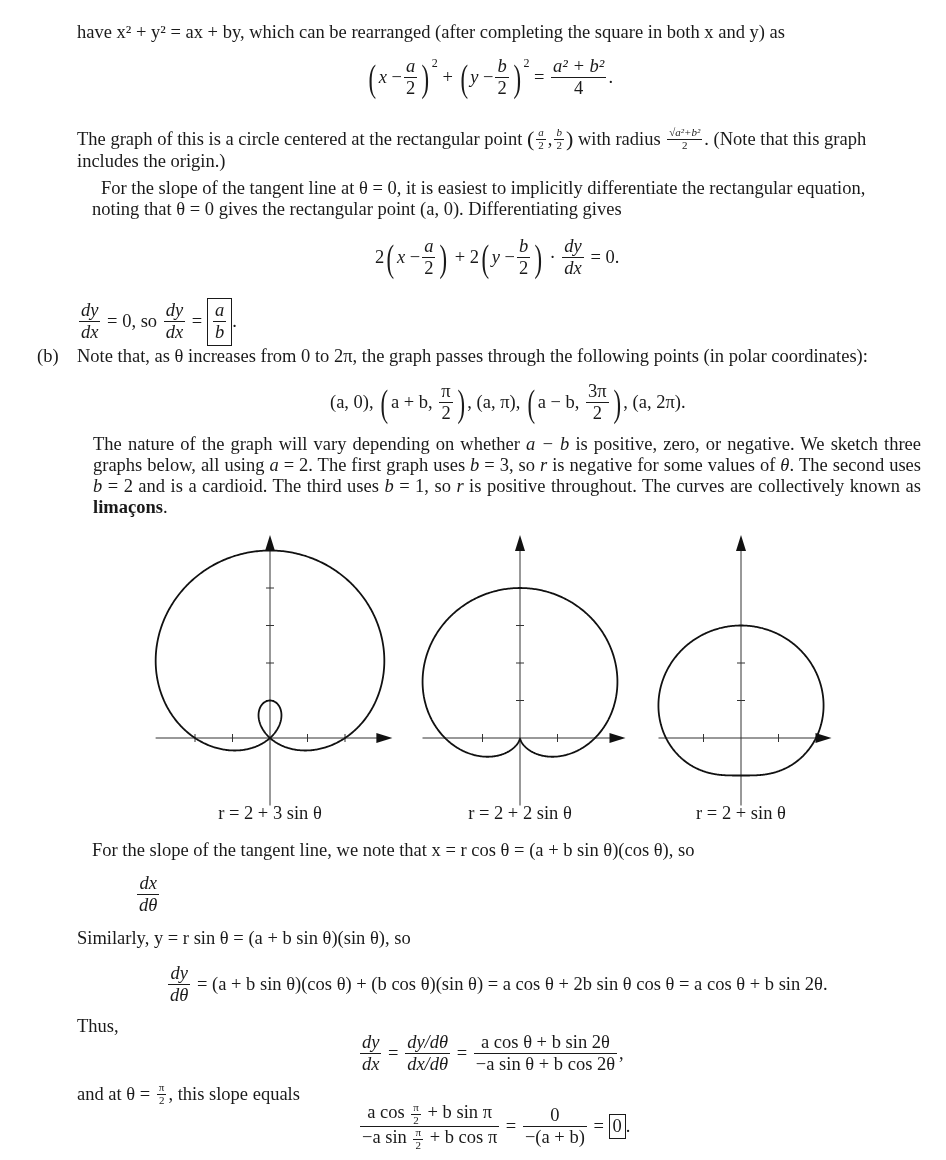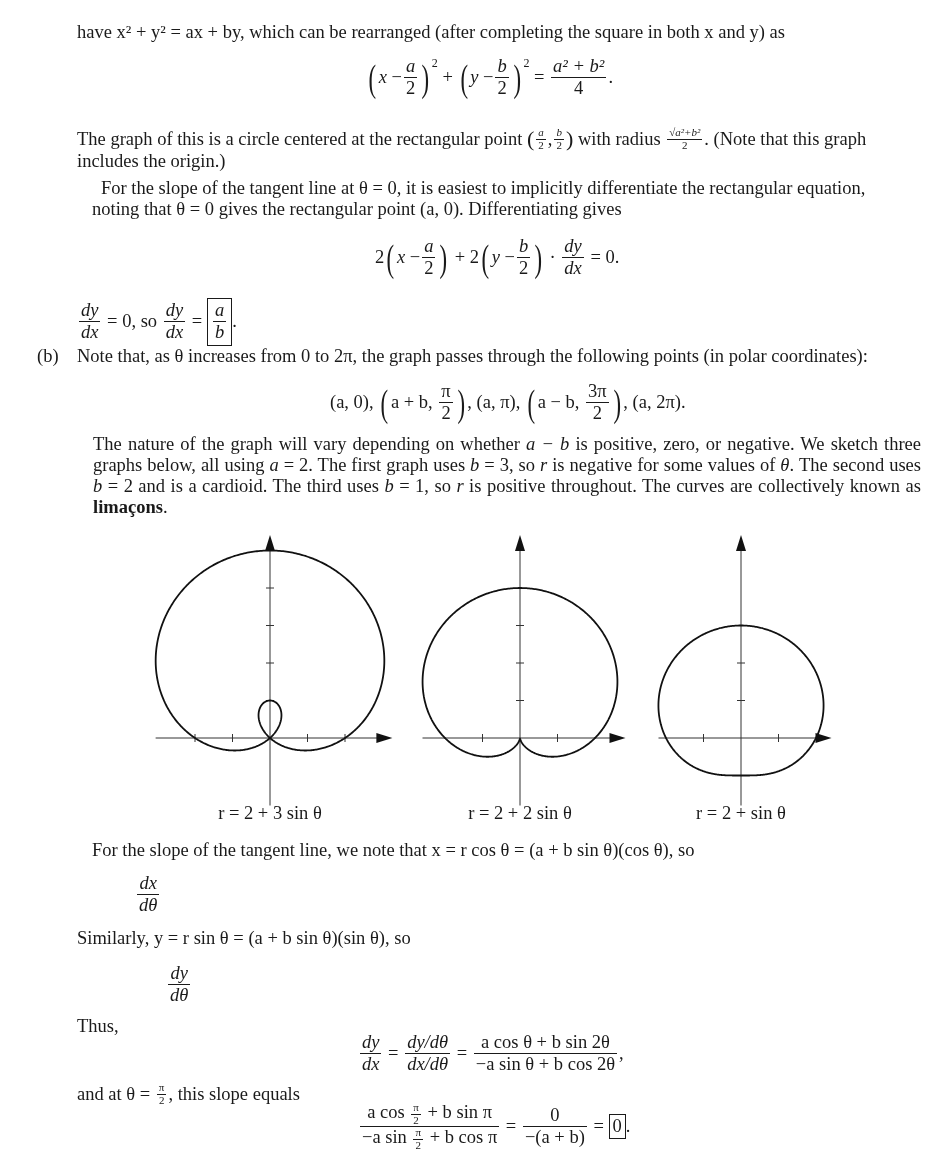--- a/index.html
+++ b/index.html
@@ -168,21 +168,21 @@
   &nbsp;
 </div>
 
 <div class="abs" style="left:77px;top:928px;">Similarly, y = r sin θ = (a + b sin θ)(sin θ), so</div>
 
 <div class="eq" style="left:166px;top:963px;">
   <span class="frac">
       <span class="num it">dy</span>
       <span class="it">dθ</span>
     </span>
-  &nbsp;
+  &nbsp;<span>= (a + b sin θ)(cos θ) + (b cos θ)(sin θ) = a cos θ + 2b sin θ cos θ = a cos θ + b sin 2θ.</span>
 </div>
 
 <div class="abs" style="left:77px;top:1016px;">Thus,</div>
 
 <div class="eq" style="left:358px;top:1032px;">
   <span class="frac">
       <span class="num it">dy</span>
       <span class="it">dx</span>
     </span>
   &nbsp;=&nbsp;

